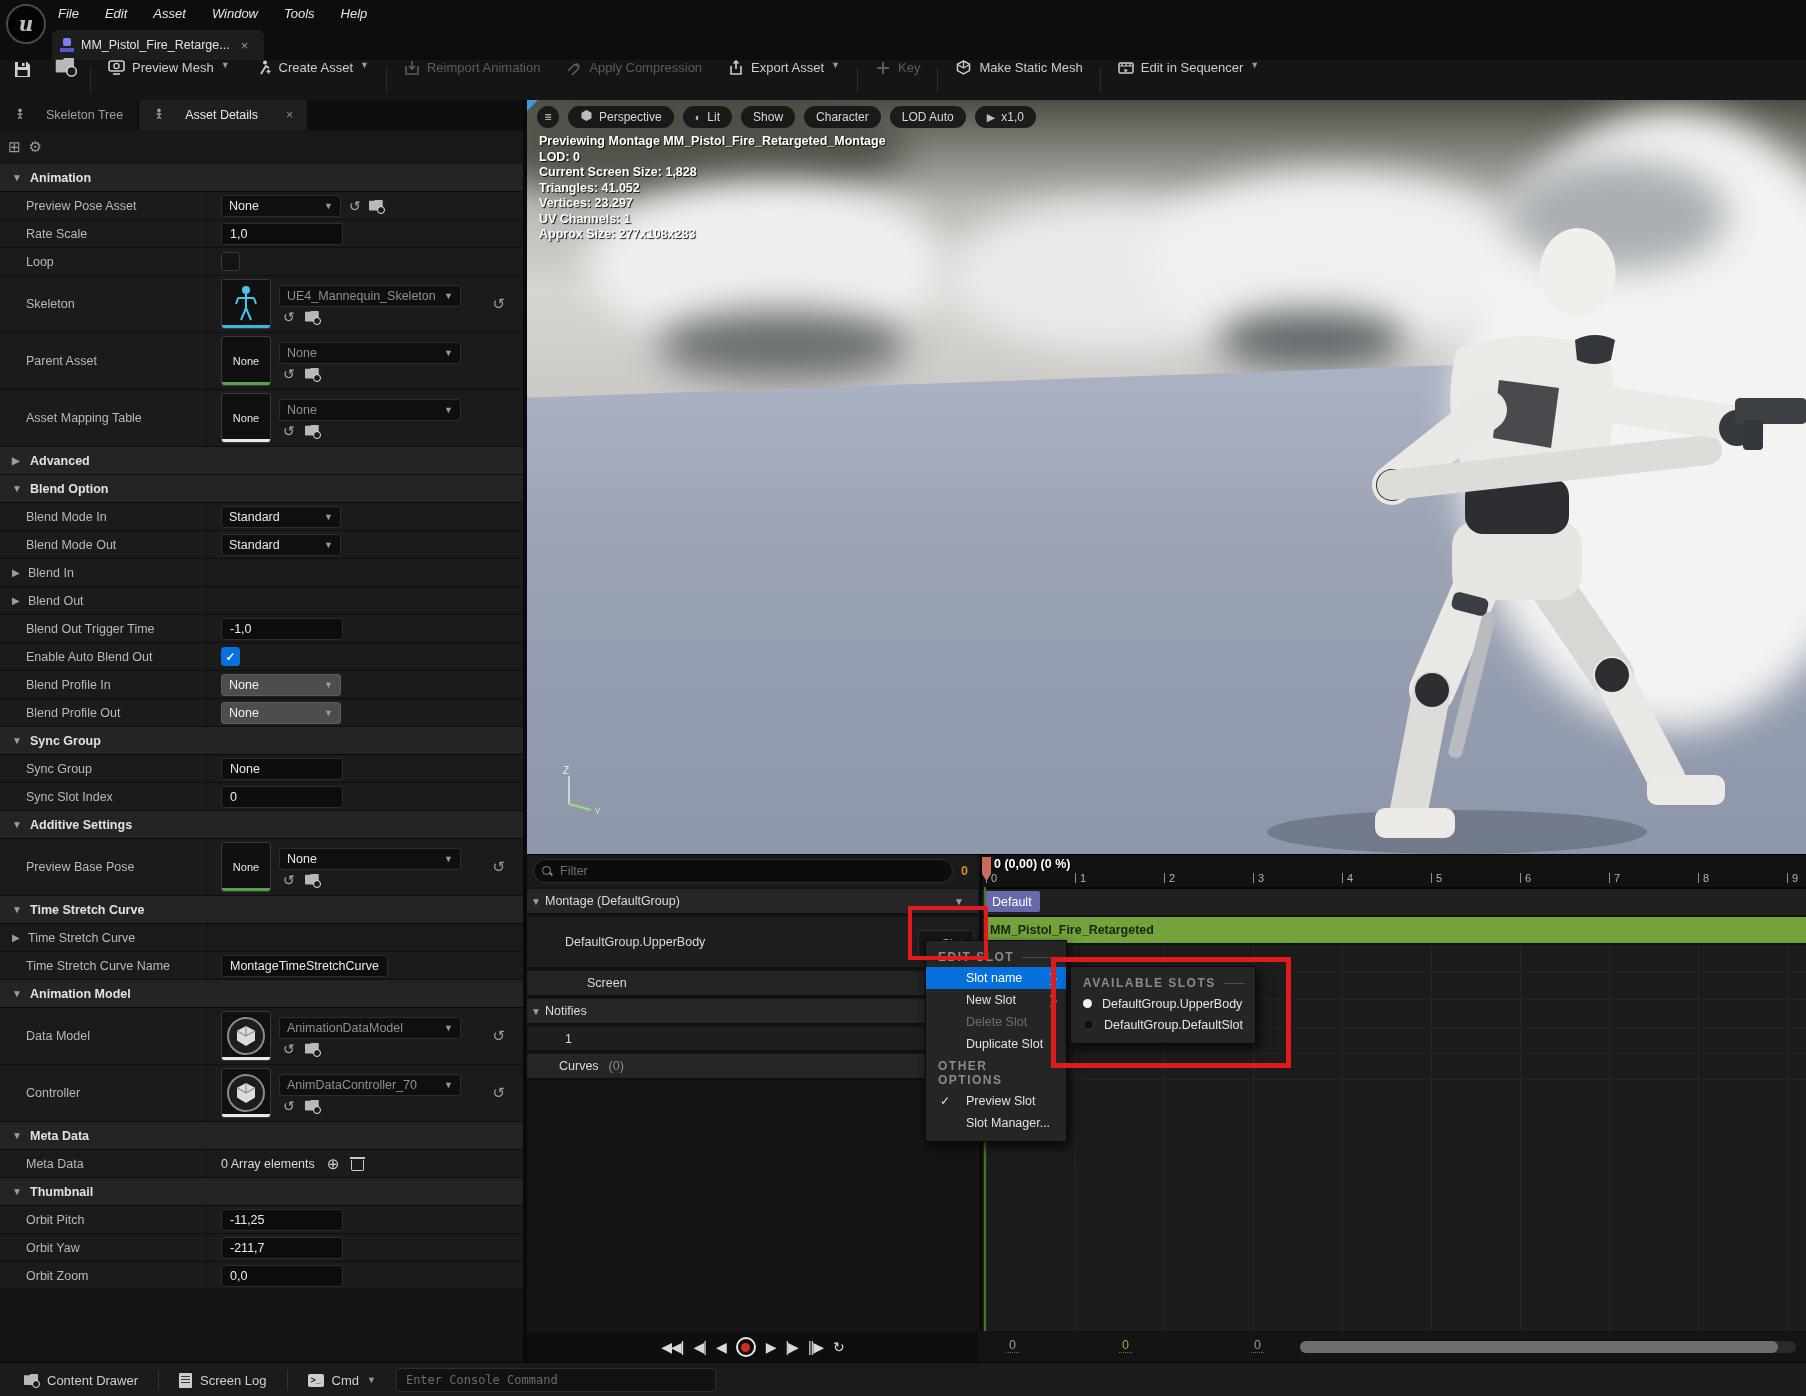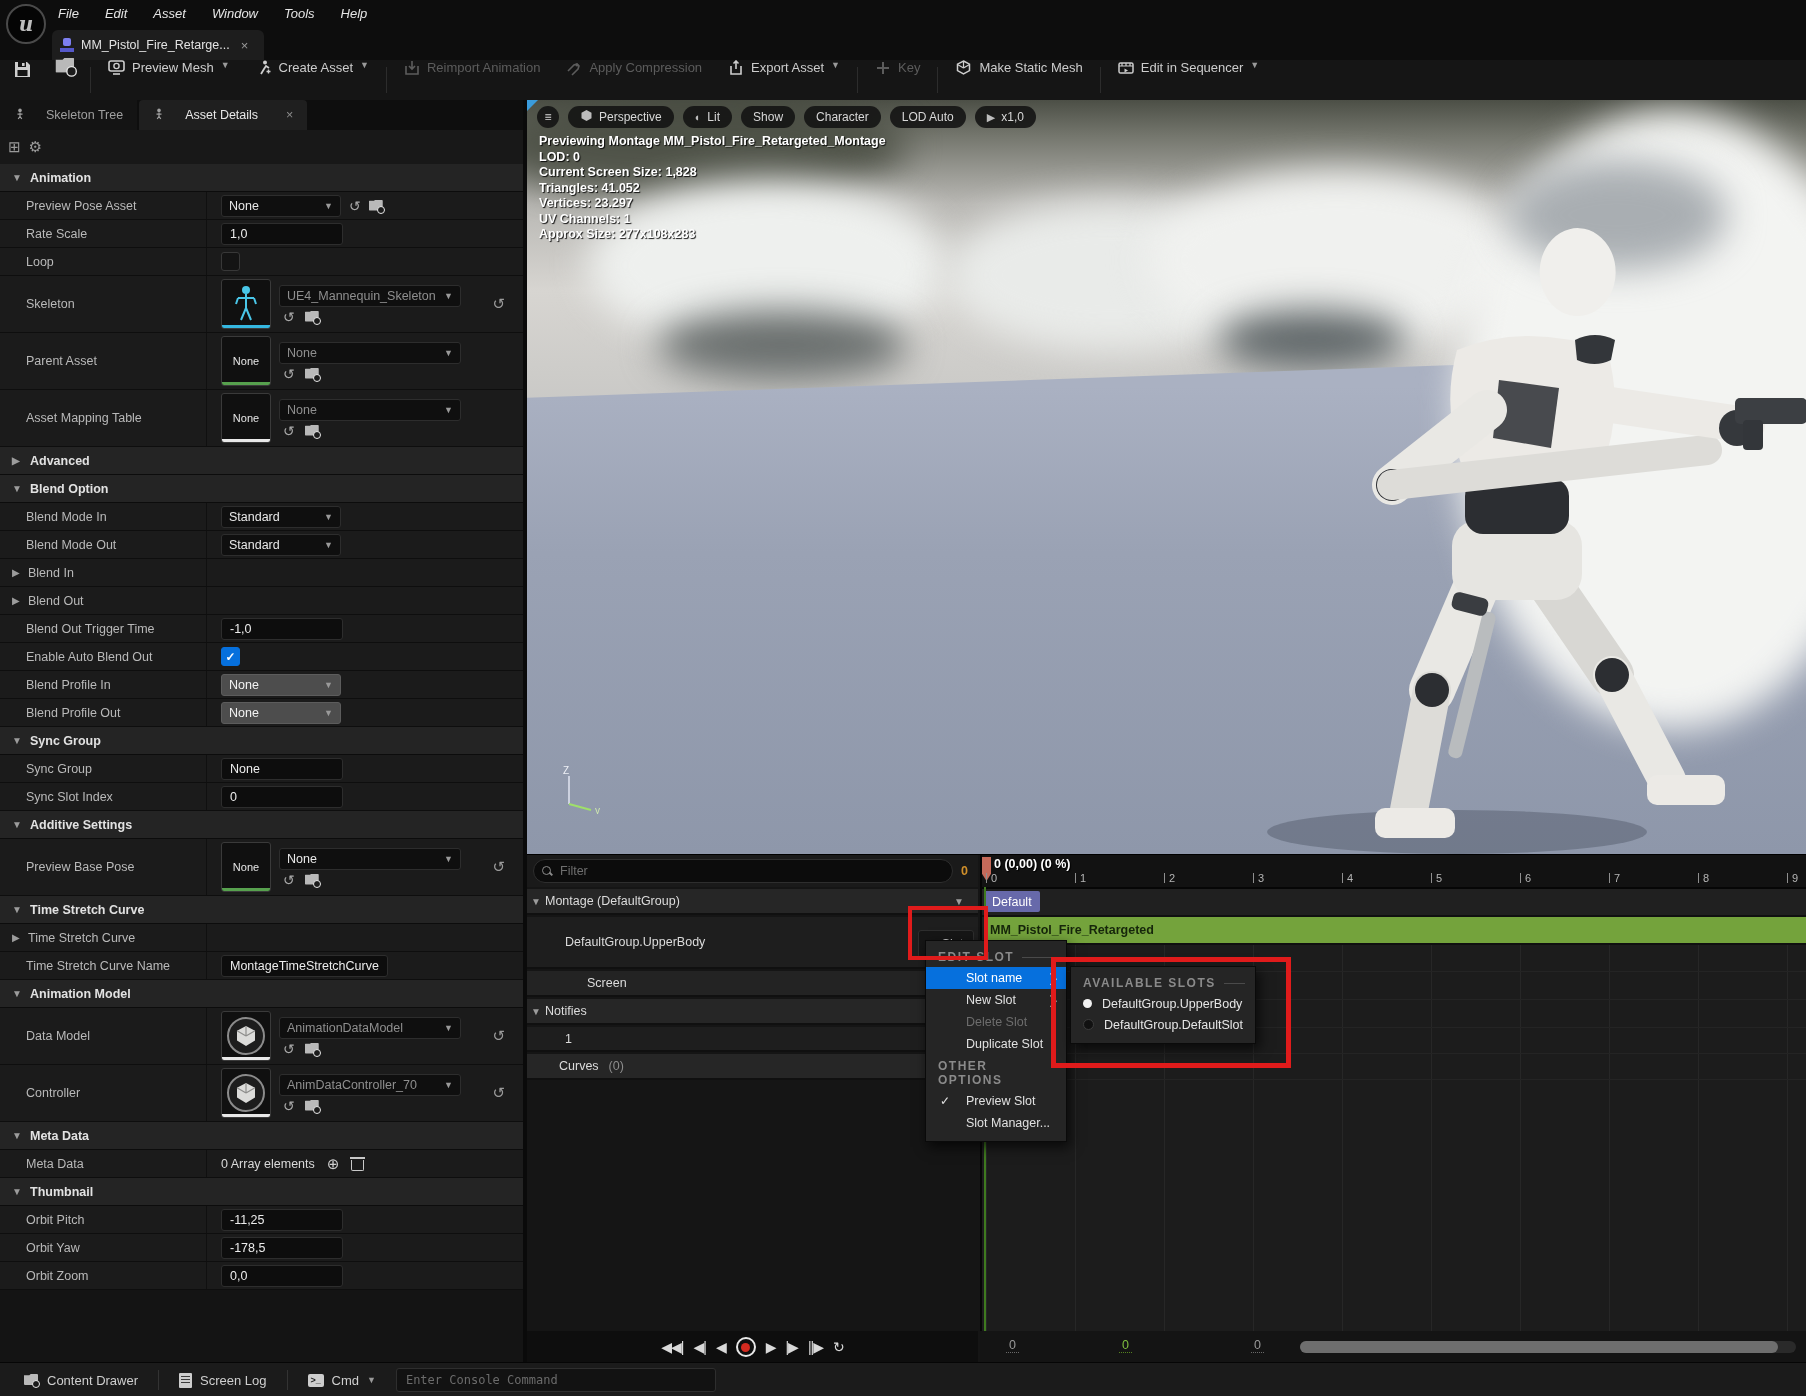--- a/index.html
+++ b/index.html
@@ -637,21 +637,21 @@
           </div>
           <div class="pval">
             <div class="tinput">-11,25</div>
           </div>
         </div>
         <div class="prow h27">
           <div class="plabel">
             <span>Orbit Yaw</span>
           </div>
           <div class="pval">
-            <div class="tinput">-178,5</div>
+            <div class="tinput">-211,7</div>
           </div>
         </div>
         <div class="prow h27">
           <div class="plabel">
             <span>Orbit Zoom</span>
           </div>
           <div class="pval">
             <div class="tinput">0,0</div>
           </div>
         </div>

